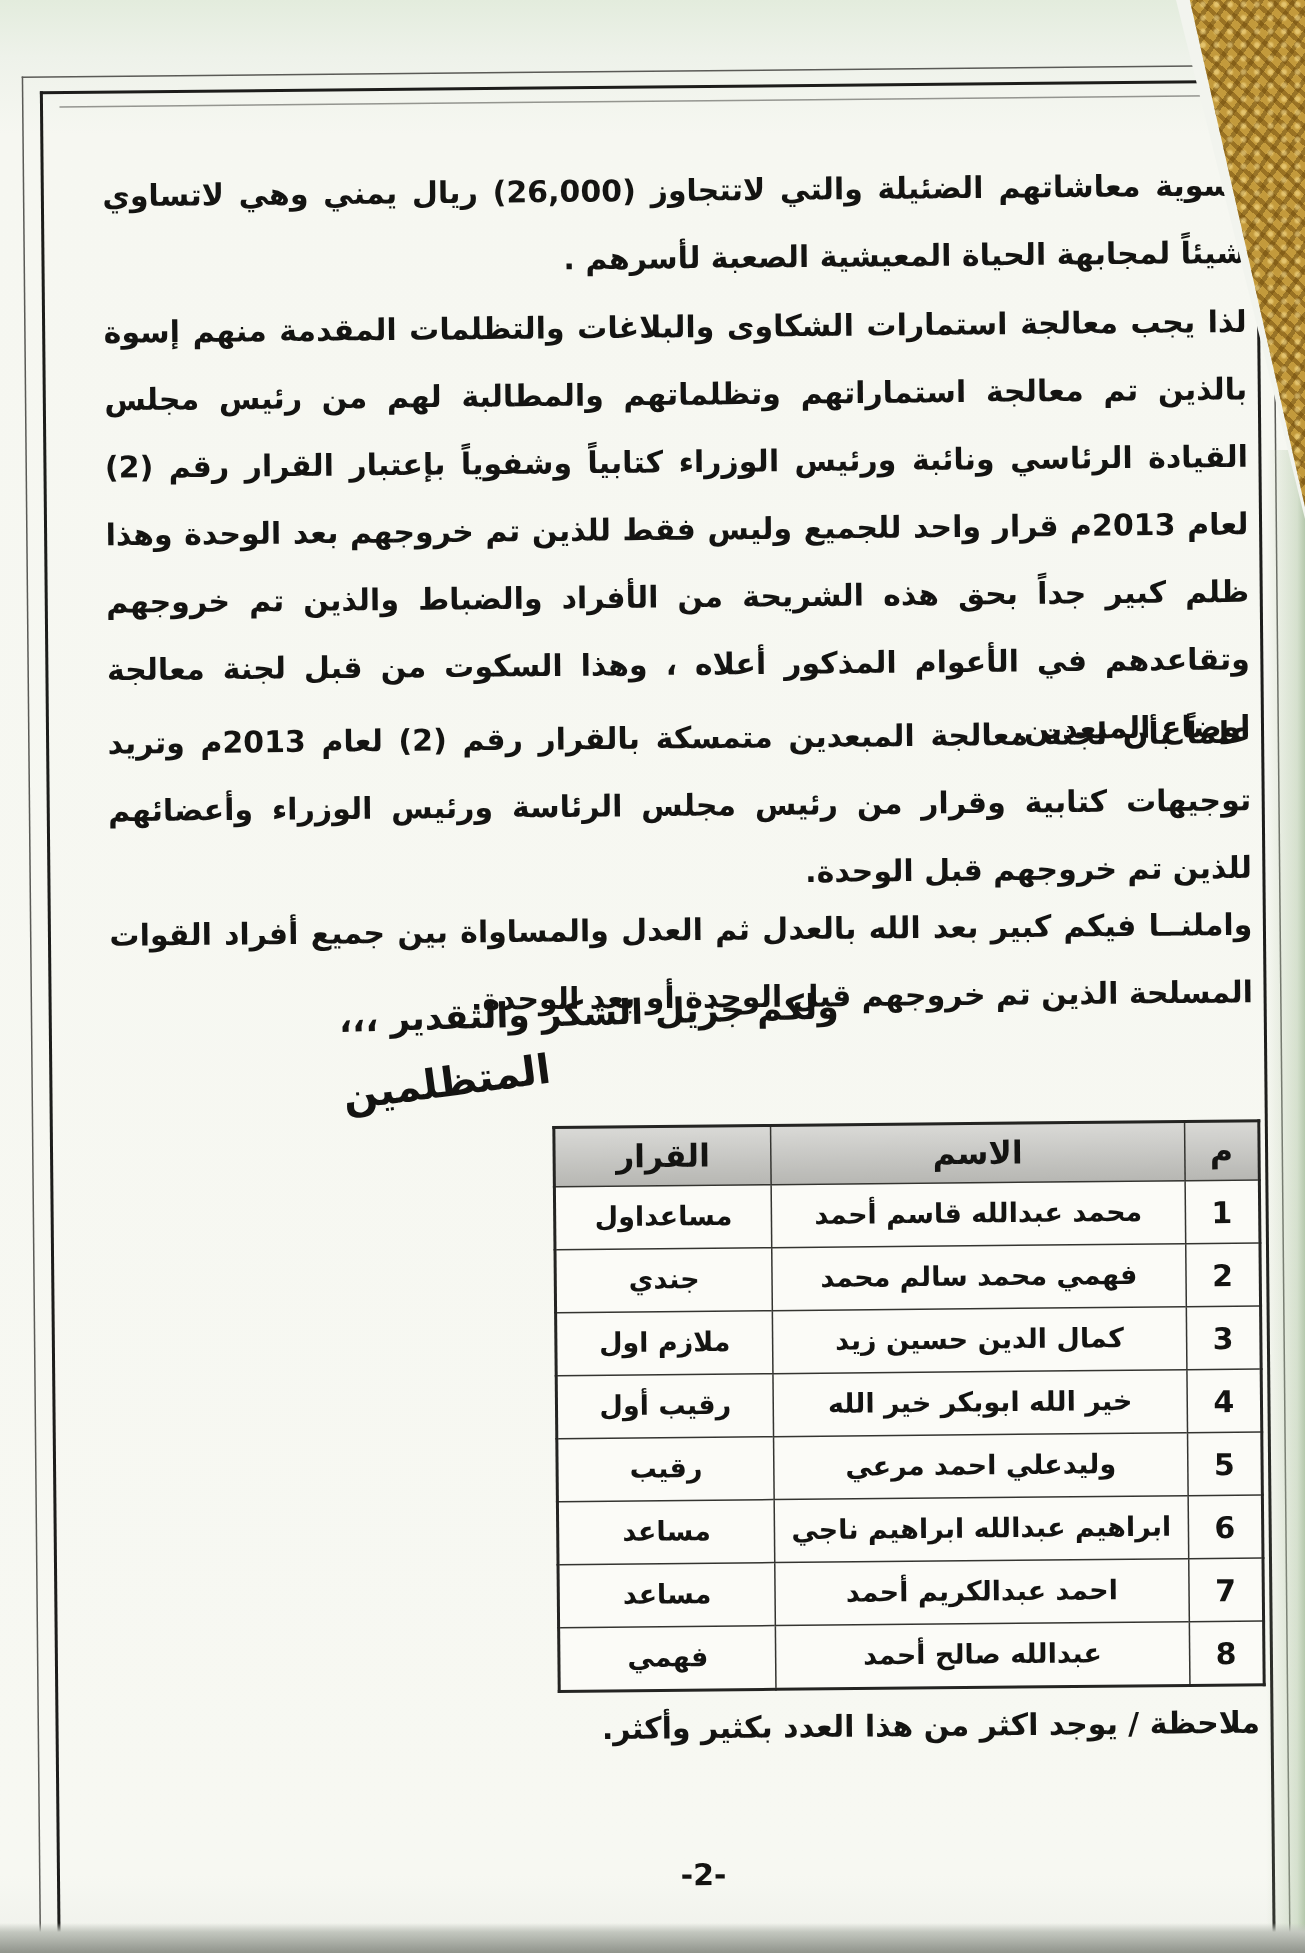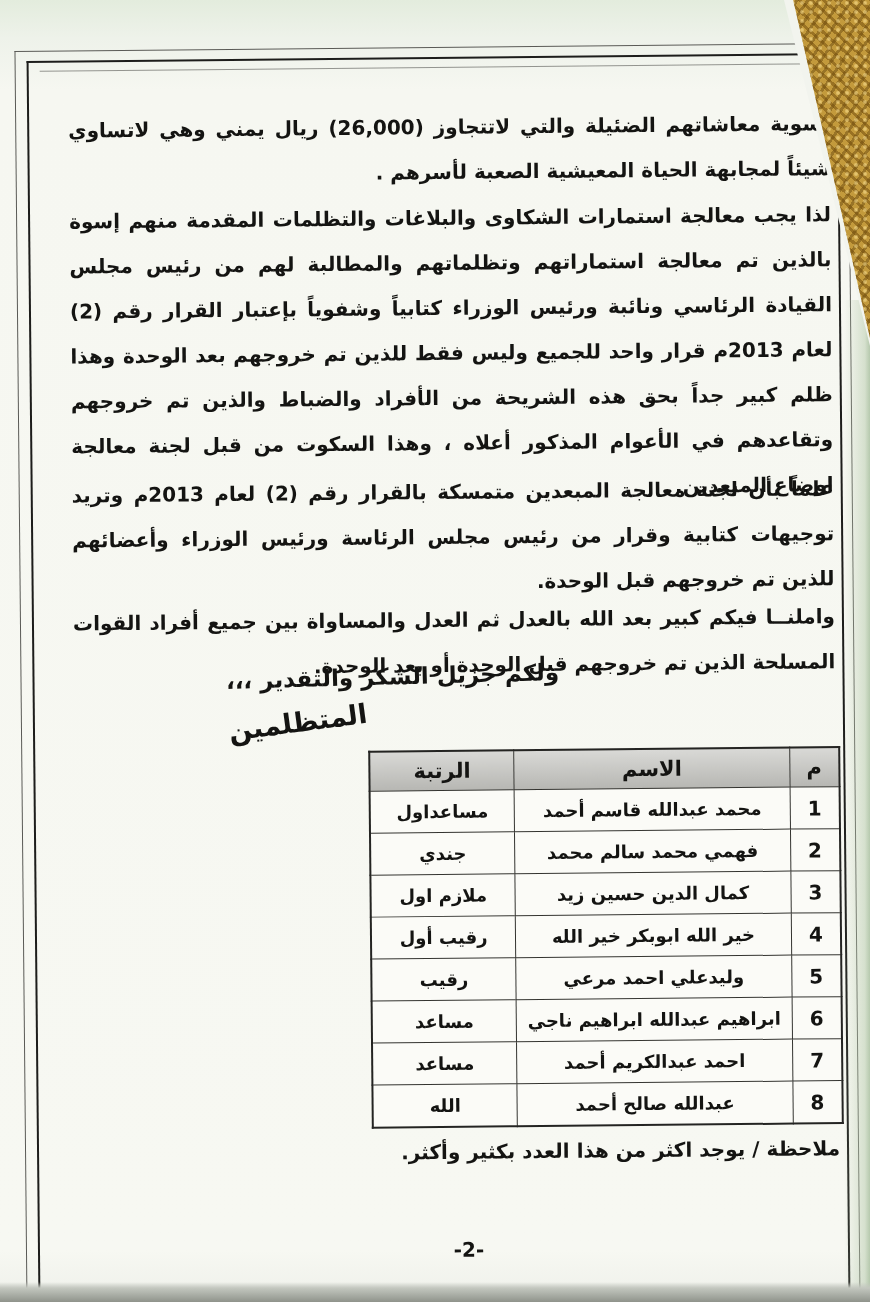--- a/index.html
+++ b/index.html
@@ -131,21 +131,21 @@
       <table class="complainants">
         <colgroup>
           <col class="col-num">
             <col class="col-name">
             <col class="col-rank">
         </colgroup>
         <thead>
           <tr>
             <th>م</th>
             <th>الاسم</th>
-            <th>الرتبة</th>
+            <th>القرار</th>
           </tr>
         </thead>
         <tbody id="rows">
             <tr>
               <td class="cell-num">1</td>
               <td class="cell-name">محمد عبدالله قاسم أحمد</td>
               <td class="cell-rank">مساعداول</td>
             </tr>
             <tr>
               <td class="cell-num">2</td>
@@ -173,21 +173,21 @@
               <td class="cell-rank">مساعد</td>
             </tr>
             <tr>
               <td class="cell-num">7</td>
               <td class="cell-name">احمد عبدالكريم أحمد</td>
               <td class="cell-rank">مساعد</td>
             </tr>
             <tr>
               <td class="cell-num">8</td>
               <td class="cell-name">عبدالله صالح أحمد</td>
-              <td class="cell-rank">الله</td>
+              <td class="cell-rank">فهمي</td>
             </tr>
           </tbody>
       </table>
 
       <div class="note">ملاحظة / يوجد اكثر من هذا العدد بكثير وأكثر.</div>
 
       <div class="pagenum">-2-</div>
 
     </div>
   </div>

